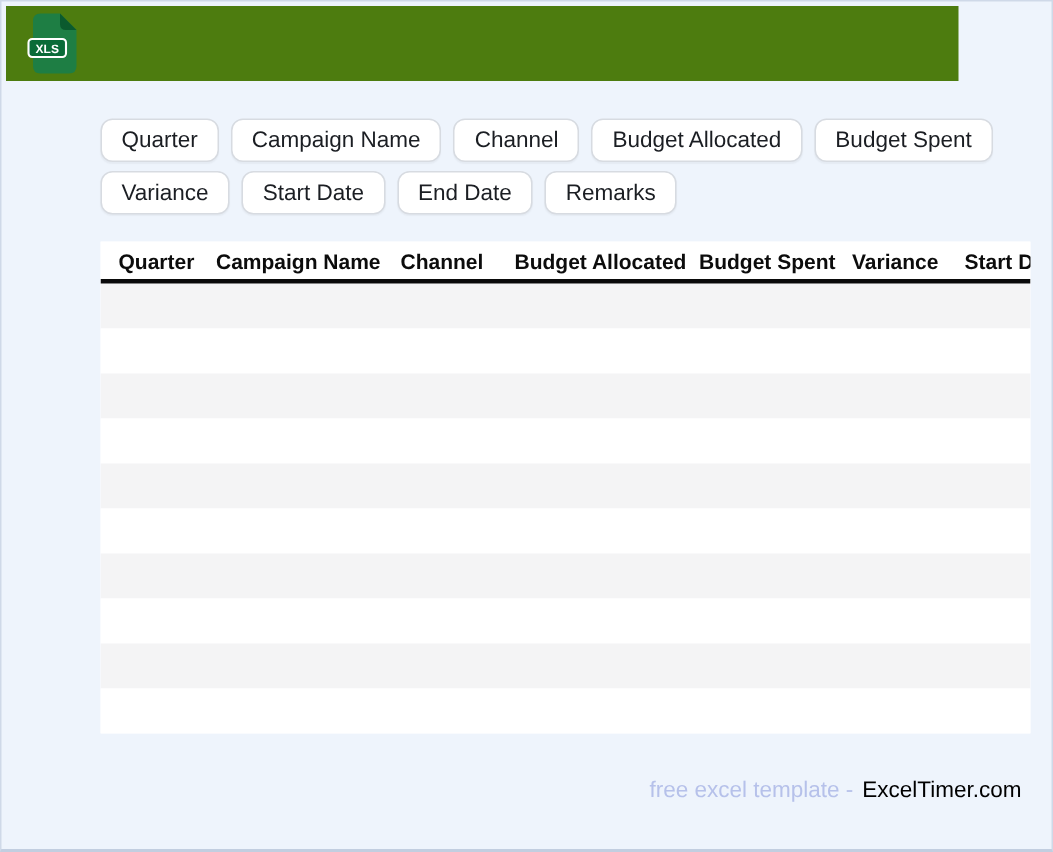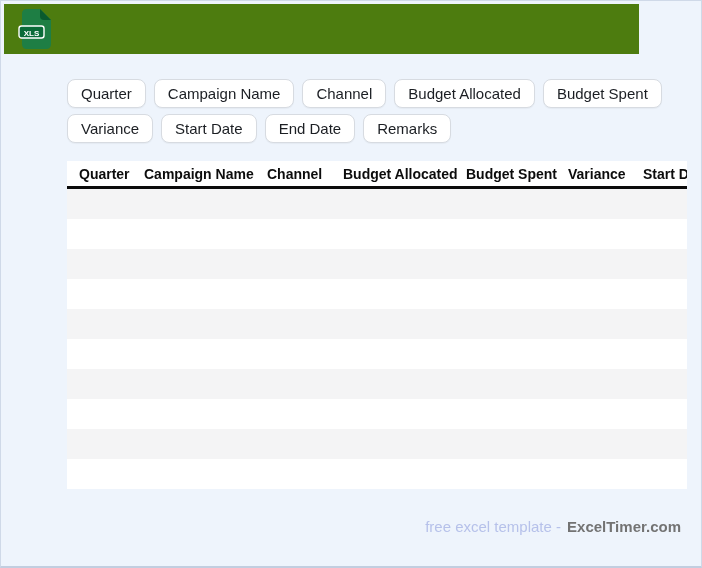--- a/index.html
+++ b/index.html
@@ -70,21 +70,21 @@
   .row:nth-child(odd) { background:#f4f4f5; }
   .row:nth-child(even) { background:#ffffff; }
 
   
   .footer {
     position:absolute; top:517px; right:20px;
     font-size:15px; color:#b6c1ea;
     white-space:nowrap;
   }
   .footer .brand {
-    font-weight:bold; color:#737373;
+    font-weight:normal; color:#000000;
     margin-left:6px;
     text-decoration:none;
     cursor:pointer;
   }
 </style>
 </head>
 <body>
 
 <div class="header-bar">
   <svg class="file-icon" width="36" height="42" viewBox="0 0 36 42">

